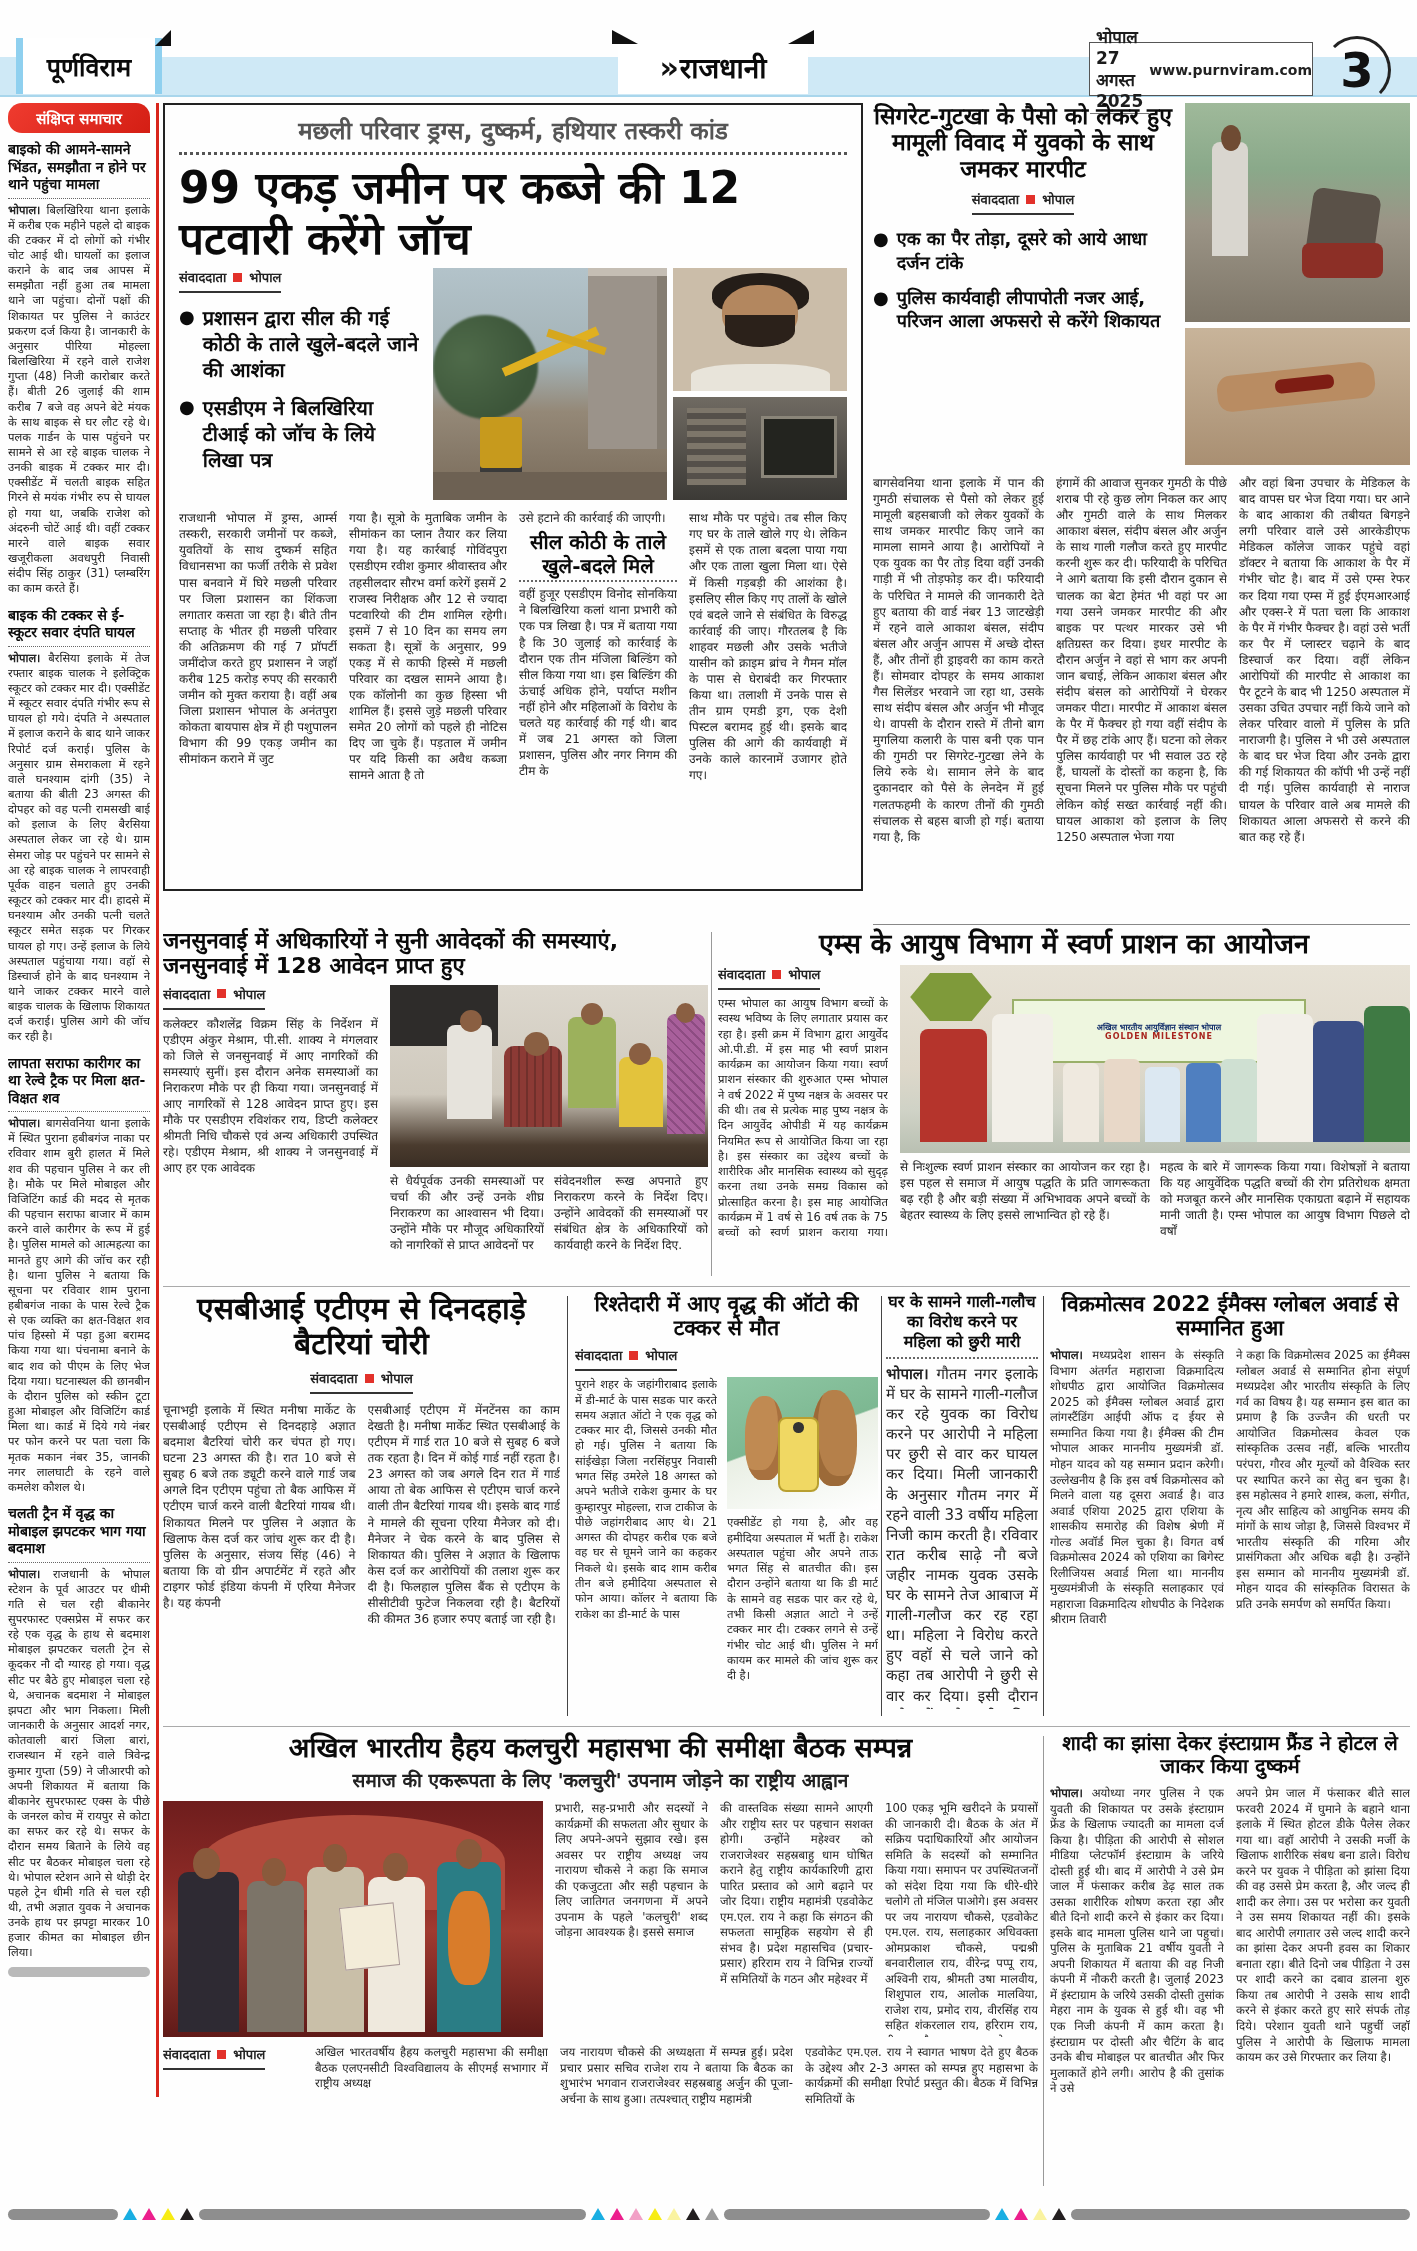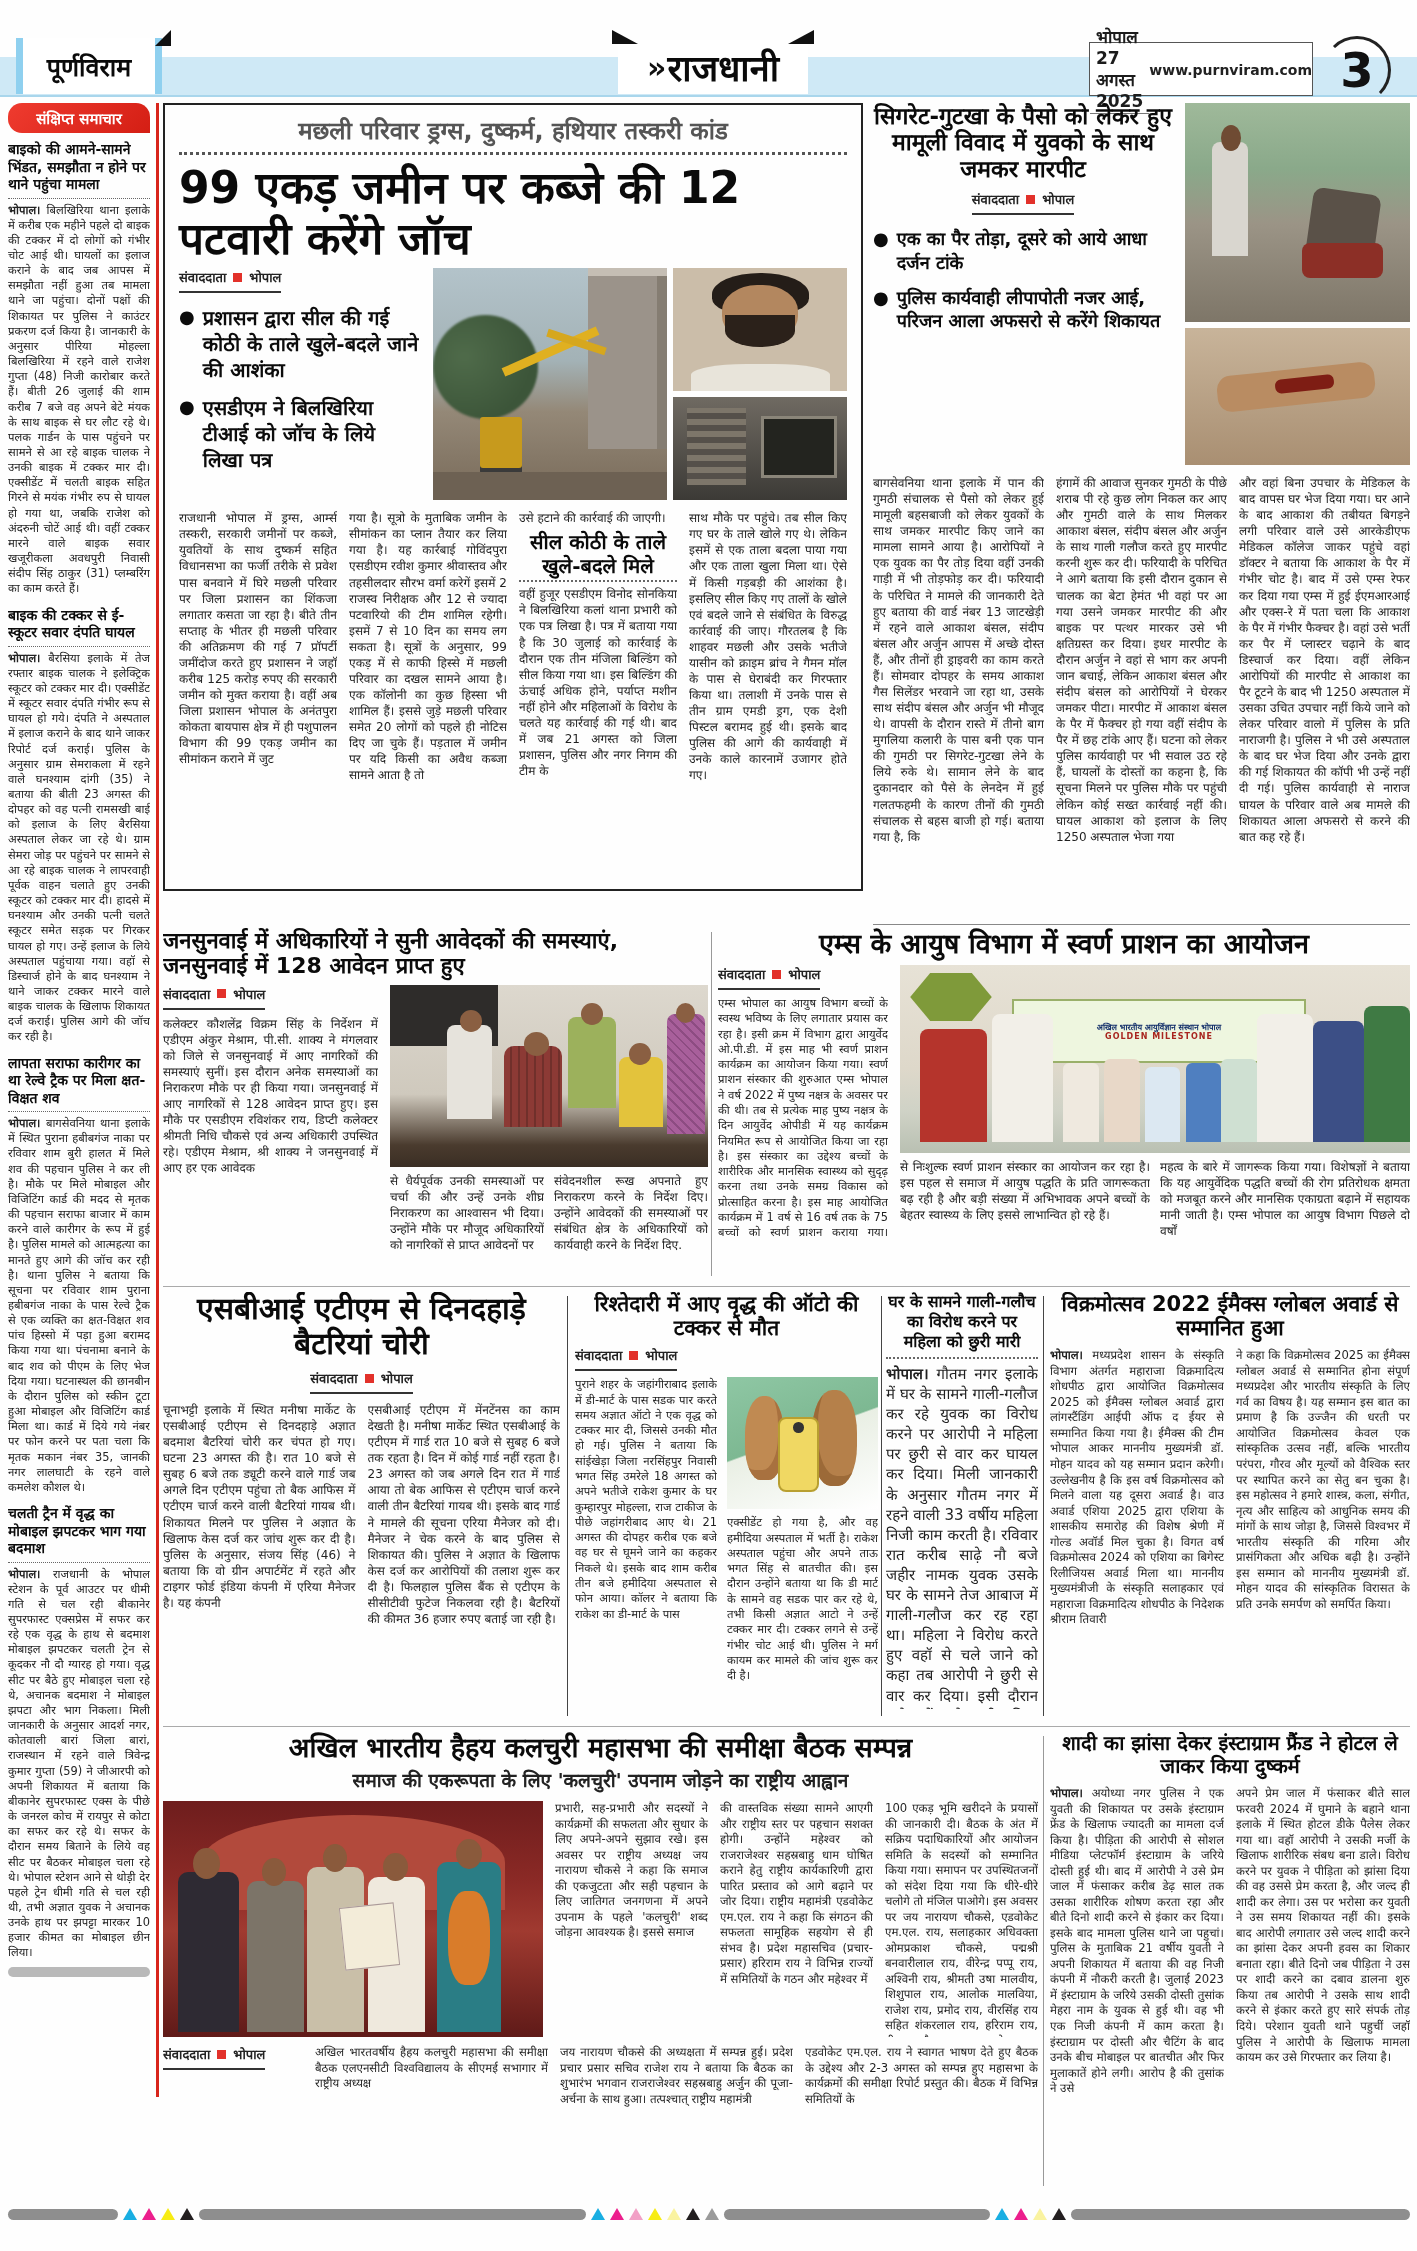--- a/index.html
+++ b/index.html
@@ -8,21 +8,21 @@
   
   .bluebar{position:absolute;left:0;top:57px;width:100%;height:38px;background:#cfe9f6;border-bottom:2px solid #a9d6ec;}
   .logo{position:absolute;left:16px;top:38px;width:132px;height:56px;background:#ffffff;
         border-left:7px solid #8fd0ef;border-right:7px solid #8fd0ef;display:flex;align-items:center;justify-content:center;
         font-weight:bold;font-size:25px;color:#0a0a0a;}
   .logo::after{content:"";position:absolute;right:-16px;top:-8px;border-left:16px solid transparent;border-bottom:16px solid #111;}
   .flag{position:absolute;left:618px;top:40px;width:190px;height:54px;background:#fff;display:flex;align-items:center;justify-content:center;gap:4px;}
   .flag::before{content:"";position:absolute;left:-6px;top:-10px;border-right:26px solid transparent;border-bottom:14px solid #111;}
   .flag::after{content:"";position:absolute;right:-6px;top:-10px;border-left:26px solid transparent;border-bottom:14px solid #111;}
   .flag .chev{font-weight:bold;font-size:30px;color:#111;letter-spacing:-3px;}
-  .flag .sect{font-weight:bold;font-size:36px;color:#0a0a0a;}
+  .flag .sect{font-weight:bold;font-size:28px;color:#0a0a0a;}
   .datebox{position:absolute;right:104px;top:42px;width:222px;height:52px;background:#fff;border:1px solid #555;
            display:flex;flex-direction:row;align-items:center;justify-content:center;}
   .datebox .d1{font-weight:bold;font-size:17px;border-bottom:1px solid #777;padding:0 6px 2px;}
   .datebox .d2{font-weight:bold;font-size:14px;color:#222;padding-top:2px;}
   .pagenum{position:absolute;right:26px;top:36px;width:62px;height:62px;display:flex;align-items:center;justify-content:center;
            font-weight:bold;font-size:48px;color:#111;border:3px solid #222;border-left-color:transparent;border-bottom-color:transparent;border-radius:50%;}
   
   .sidebar{position:absolute;left:8px;top:103px;width:142px;height:2000px;overflow:hidden;}
   .redline{position:absolute;left:156px;top:103px;width:3px;height:1994px;background:#d8251c;}
   .sb-head{background:linear-gradient(135deg,#ef3b2f,#d41e14);color:#fff;font-weight:bold;font-size:15px;

